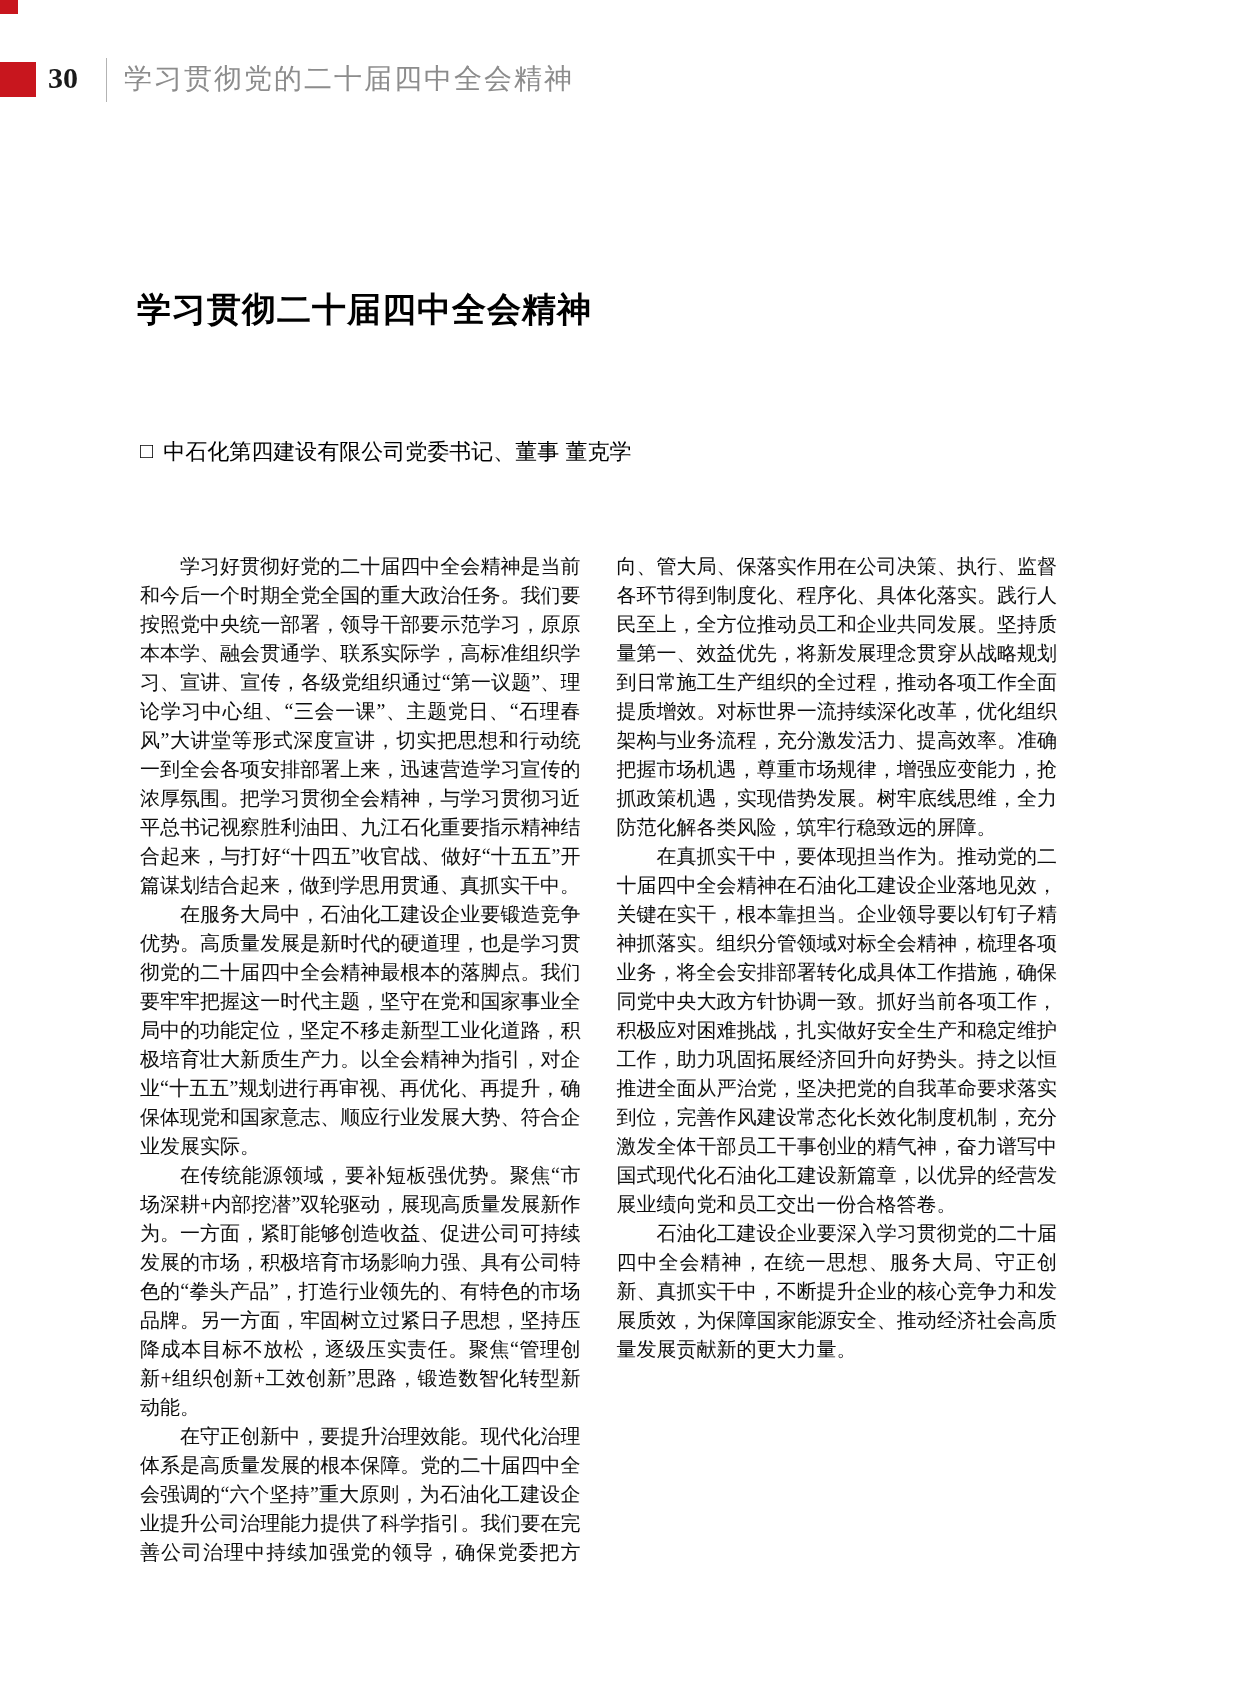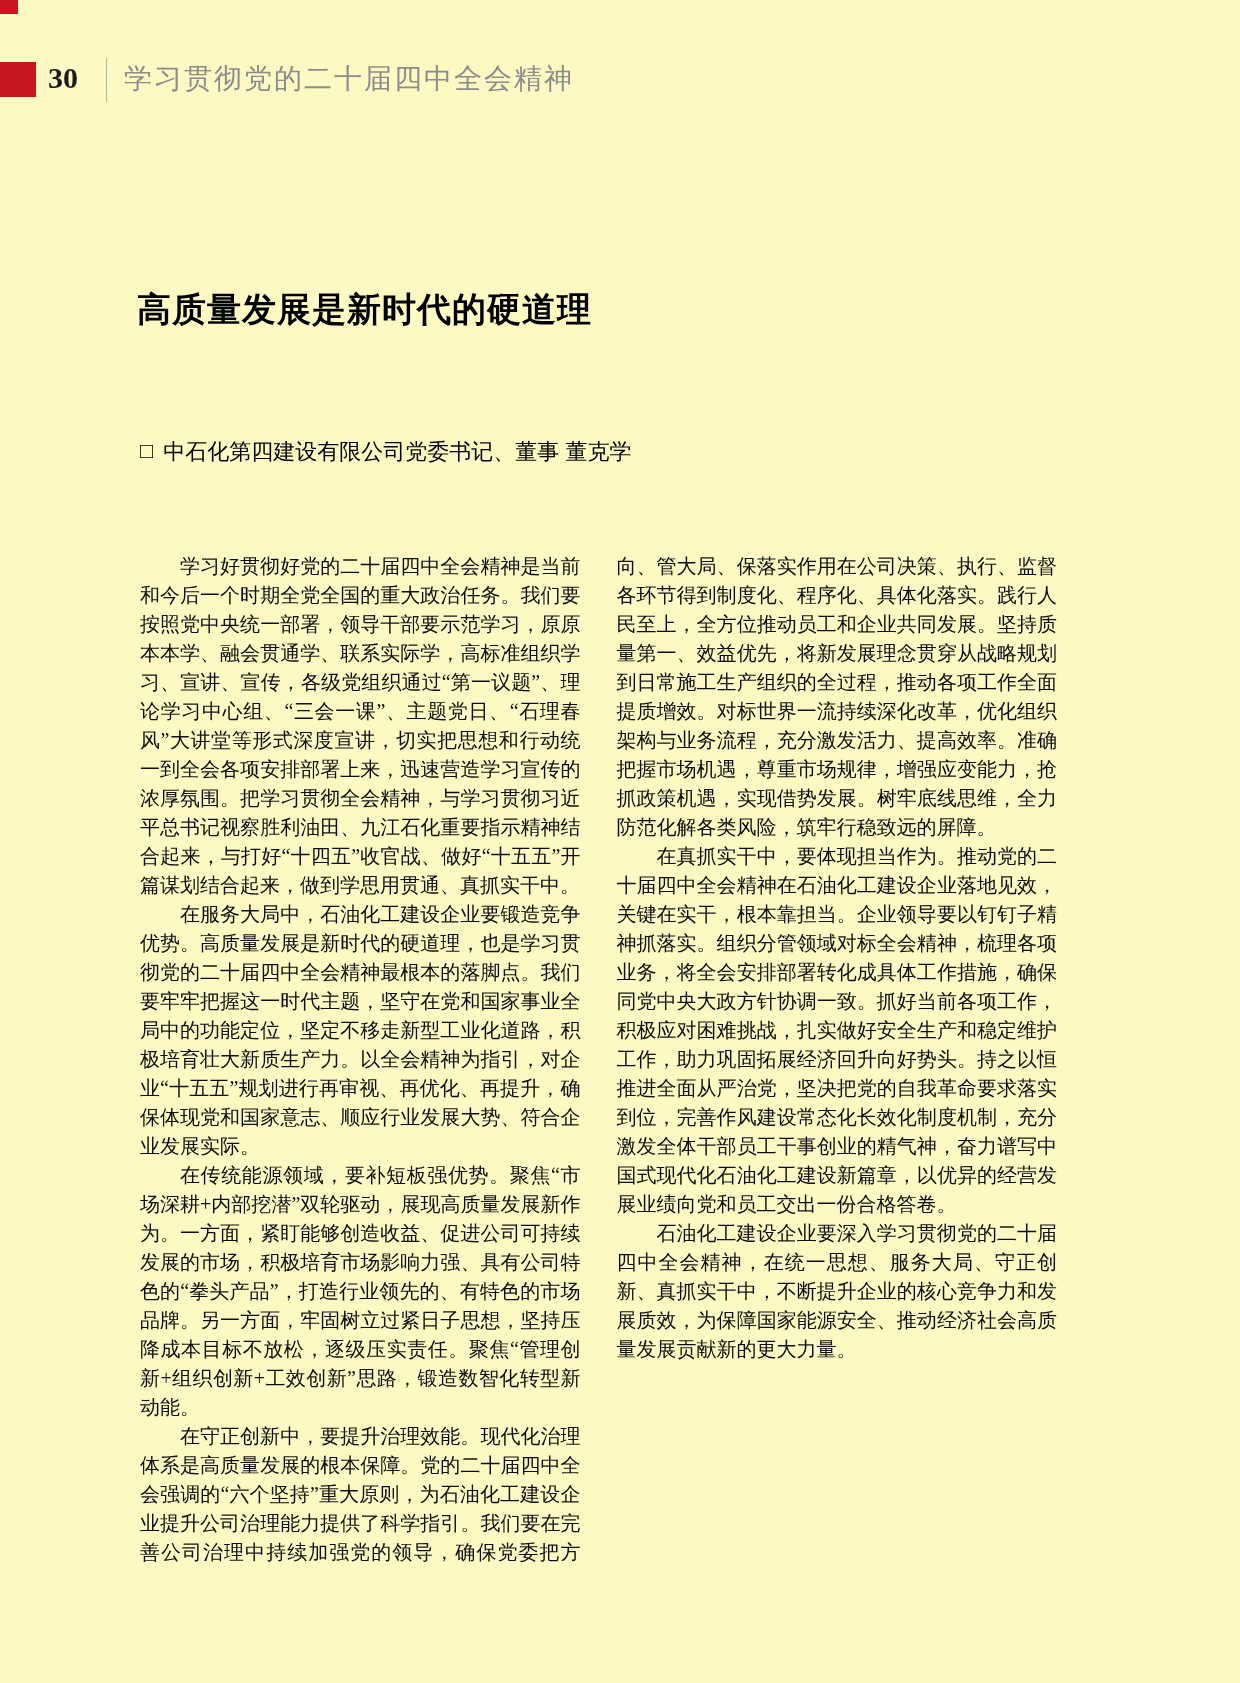--- a/index.html
+++ b/index.html
@@ -1,20 +1,20 @@
 <!DOCTYPE html>
 <html><head>
 <meta charset="utf-8">
 <style>
   html,body{margin:0;padding:0;background:#e9e9e9;}
   .page{
     position:relative;
     width:1240px;height:1683px;
     margin:0 auto;
-    background:#fef9c3;
+    background:#ffffff;
     font-family:"Liberation Serif","DejaVu Serif",serif;
     color:#111;
     overflow:hidden;
   }
   
   .corner-mark{
     position:absolute;left:0;top:0;
     width:18px;height:14px;
     background:#c8161e;
   }
@@ -94,21 +94,21 @@
 <body>
 
 <div class="page">
 
   <div class="corner-mark"></div>
   <div class="folio-block"></div>
   <div class="folio-number">30</div>
   <div class="head-divider"></div>
   <div class="head-title">学习贯彻党的二十届四中全会精神</div>
 
-  <div class="kicker">高质量发展是新时代的硬道理</div>
+  <div class="kicker">学习贯彻二十届四中全会精神</div>
   <div class="byline">
     <span class="marker">□</span><span>中石化第四建设有限公司党委书记、董事 董克学</span>
   </div>
 
   <div class="body-text">
     <p>学习好贯彻好党的二十届四中全会精神是当前和今后一个时期全党全国的重大政治任务。我们要按照党中央统一部署，领导干部要示范学习，原原本本学、融会贯通学、联系实际学，高标准组织学习、宣讲、宣传，各级党组织通过“第一议题”、理论学习中心组、“三会一课”、主题党日、“石理春风”大讲堂等形式深度宣讲，切实把思想和行动统一到全会各项安排部署上来，迅速营造学习宣传的浓厚氛围。把学习贯彻全会精神，与学习贯彻习近平总书记视察胜利油田、九江石化重要指示精神结合起来，与打好“十四五”收官战、做好“十五五”开篇谋划结合起来，做到学思用贯通、真抓实干中。</p>
     <p>在服务大局中，石油化工建设企业要锻造竞争优势。高质量发展是新时代的硬道理，也是学习贯彻党的二十届四中全会精神最根本的落脚点。我们要牢牢把握这一时代主题，坚守在党和国家事业全局中的功能定位，坚定不移走新型工业化道路，积极培育壮大新质生产力。以全会精神为指引，对企业“十五五”规划进行再审视、再优化、再提升，确保体现党和国家意志、顺应行业发展大势、符合企业发展实际。</p>
     <p>在传统能源领域，要补短板强优势。聚焦“市场深耕+内部挖潜”双轮驱动，展现高质量发展新作为。一方面，紧盯能够创造收益、促进公司可持续发展的市场，积极培育市场影响力强、具有公司特色的“拳头产品”，打造行业领先的、有特色的市场品牌。另一方面，牢固树立过紧日子思想，坚持压降成本目标不放松，逐级压实责任。聚焦“管理创新+组织创新+工效创新”思路，锻造数智化转型新动能。</p>
     <p>在守正创新中，要提升治理效能。现代化治理体系是高质量发展的根本保障。党的二十届四中全会强调的“六个坚持”重大原则，为石油化工建设企业提升公司治理能力提供了科学指引。我们要在完善公司治理中持续加强党的领导，确保党委把方向、管大局、保落实作用在公司决策、执行、监督各环节得到制度化、程序化、具体化落实。践行人民至上，全方位推动员工和企业共同发展。坚持质量第一、效益优先，将新发展理念贯穿从战略规划到日常施工生产组织的全过程，推动各项工作全面提质增效。对标世界一流持续深化改革，优化组织架构与业务流程，充分激发活力、提高效率。准确把握市场机遇，尊重市场规律，增强应变能力，抢抓政策机遇，实现借势发展。树牢底线思维，全力防范化解各类风险，筑牢行稳致远的屏障。</p>
     <p>在真抓实干中，要体现担当作为。推动党的二十届四中全会精神在石油化工建设企业落地见效，关键在实干，根本靠担当。企业领导要以钉钉子精神抓落实。组织分管领域对标全会精神，梳理各项业务，将全会安排部署转化成具体工作措施，确保同党中央大政方针协调一致。抓好当前各项工作，积极应对困难挑战，扎实做好安全生产和稳定维护工作，助力巩固拓展经济回升向好势头。持之以恒推进全面从严治党，坚决把党的自我革命要求落实到位，完善作风建设常态化长效化制度机制，充分激发全体干部员工干事创业的精气神，奋力谱写中国式现代化石油化工建设新篇章，以优异的经营发展业绩向党和员工交出一份合格答卷。</p>

